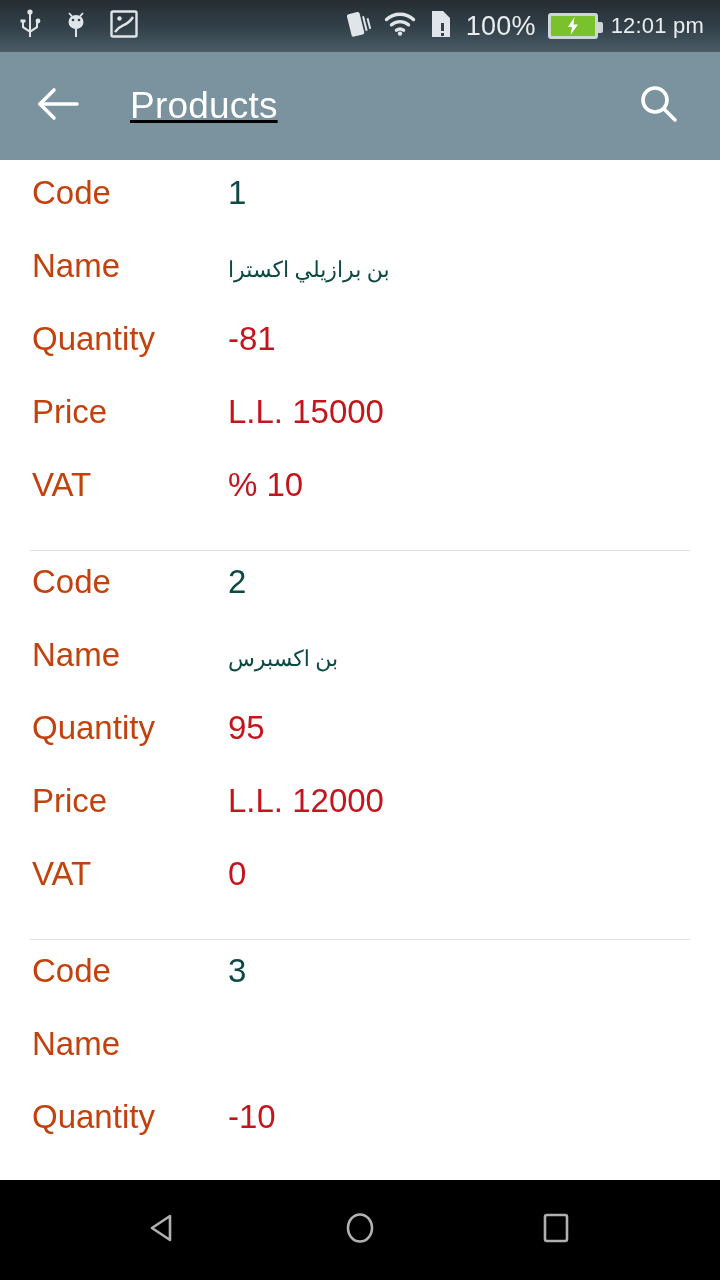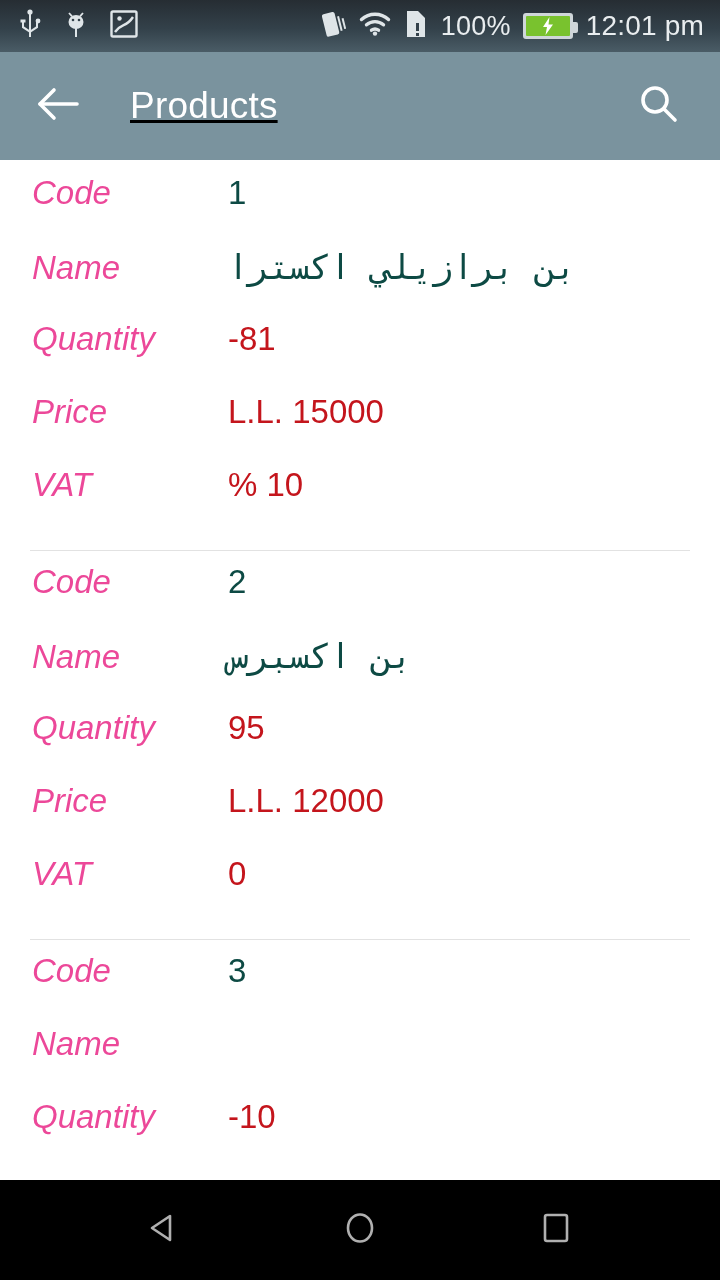--- a/index.html
+++ b/index.html
@@ -20,21 +20,21 @@
     text-align:center;
   }
   .sb-left{ display:flex; align-items:center; gap:22px; }
   .sb-right{ display:flex; align-items:center; gap:13px; margin-left:auto; }
   .sb-icon{ display:block; }
   .sb-text{
     color:#e9edef; font-size:27px; letter-spacing:0.2px;
     font-family:"Liberation Sans", sans-serif; line-height:1;
   }
   .sb-pct{ margin-right:-1px; }
-  .sb-clock{ font-size:28px; }
+  .sb-clock{ font-size:22px; }
   .batt{
     width:50px; height:26px; position:relative;
     border:2px solid #cfd6d9; border-radius:3px;
     background:#cfd6d9;
   }
   .batt:after{
     content:""; position:absolute; right:-7px; top:7px;
     width:5px; height:11px; background:#cfd6d9; border-radius:0 2px 2px 0;
   }
   .batt-fill{
@@ -81,34 +81,33 @@
     padding-top:14px;
     overflow:hidden;
   }
   .product-card{ position:relative; }
   .field-row{
     display:flex; align-items:baseline;
     height:73px;
     padding-left:32px;
   }
   .field-label{
-    color:#ec4899; font-size:33px; font-weight:400;
+    color:#c2410c; font-size:33px; font-weight:400;
     width:196px; flex:0 0 196px;
     white-space:nowrap;
-    font-style:italic;
   }
   .field-value{
     font-size:33px; font-weight:400; white-space:nowrap;
   }
   .v-teal{ color:#0d4a44; }
   .v-red{ color:#c4151c; }
   .v-ar{
     direction:rtl; unicode-bidi:isolate;
-    font-family:Liberation Mono, monospace;
-    font-size:34px;
+    font-family:Liberation Serif, serif;
+    font-size:22px;
   }
   .divider{
     height:1px; background:#e2e2e2;
     margin:11px 30px 12px 30px;
   }
 
   
   .nav-bar{
     position:absolute; left:0; bottom:0;
     width:720px; height:100px;

